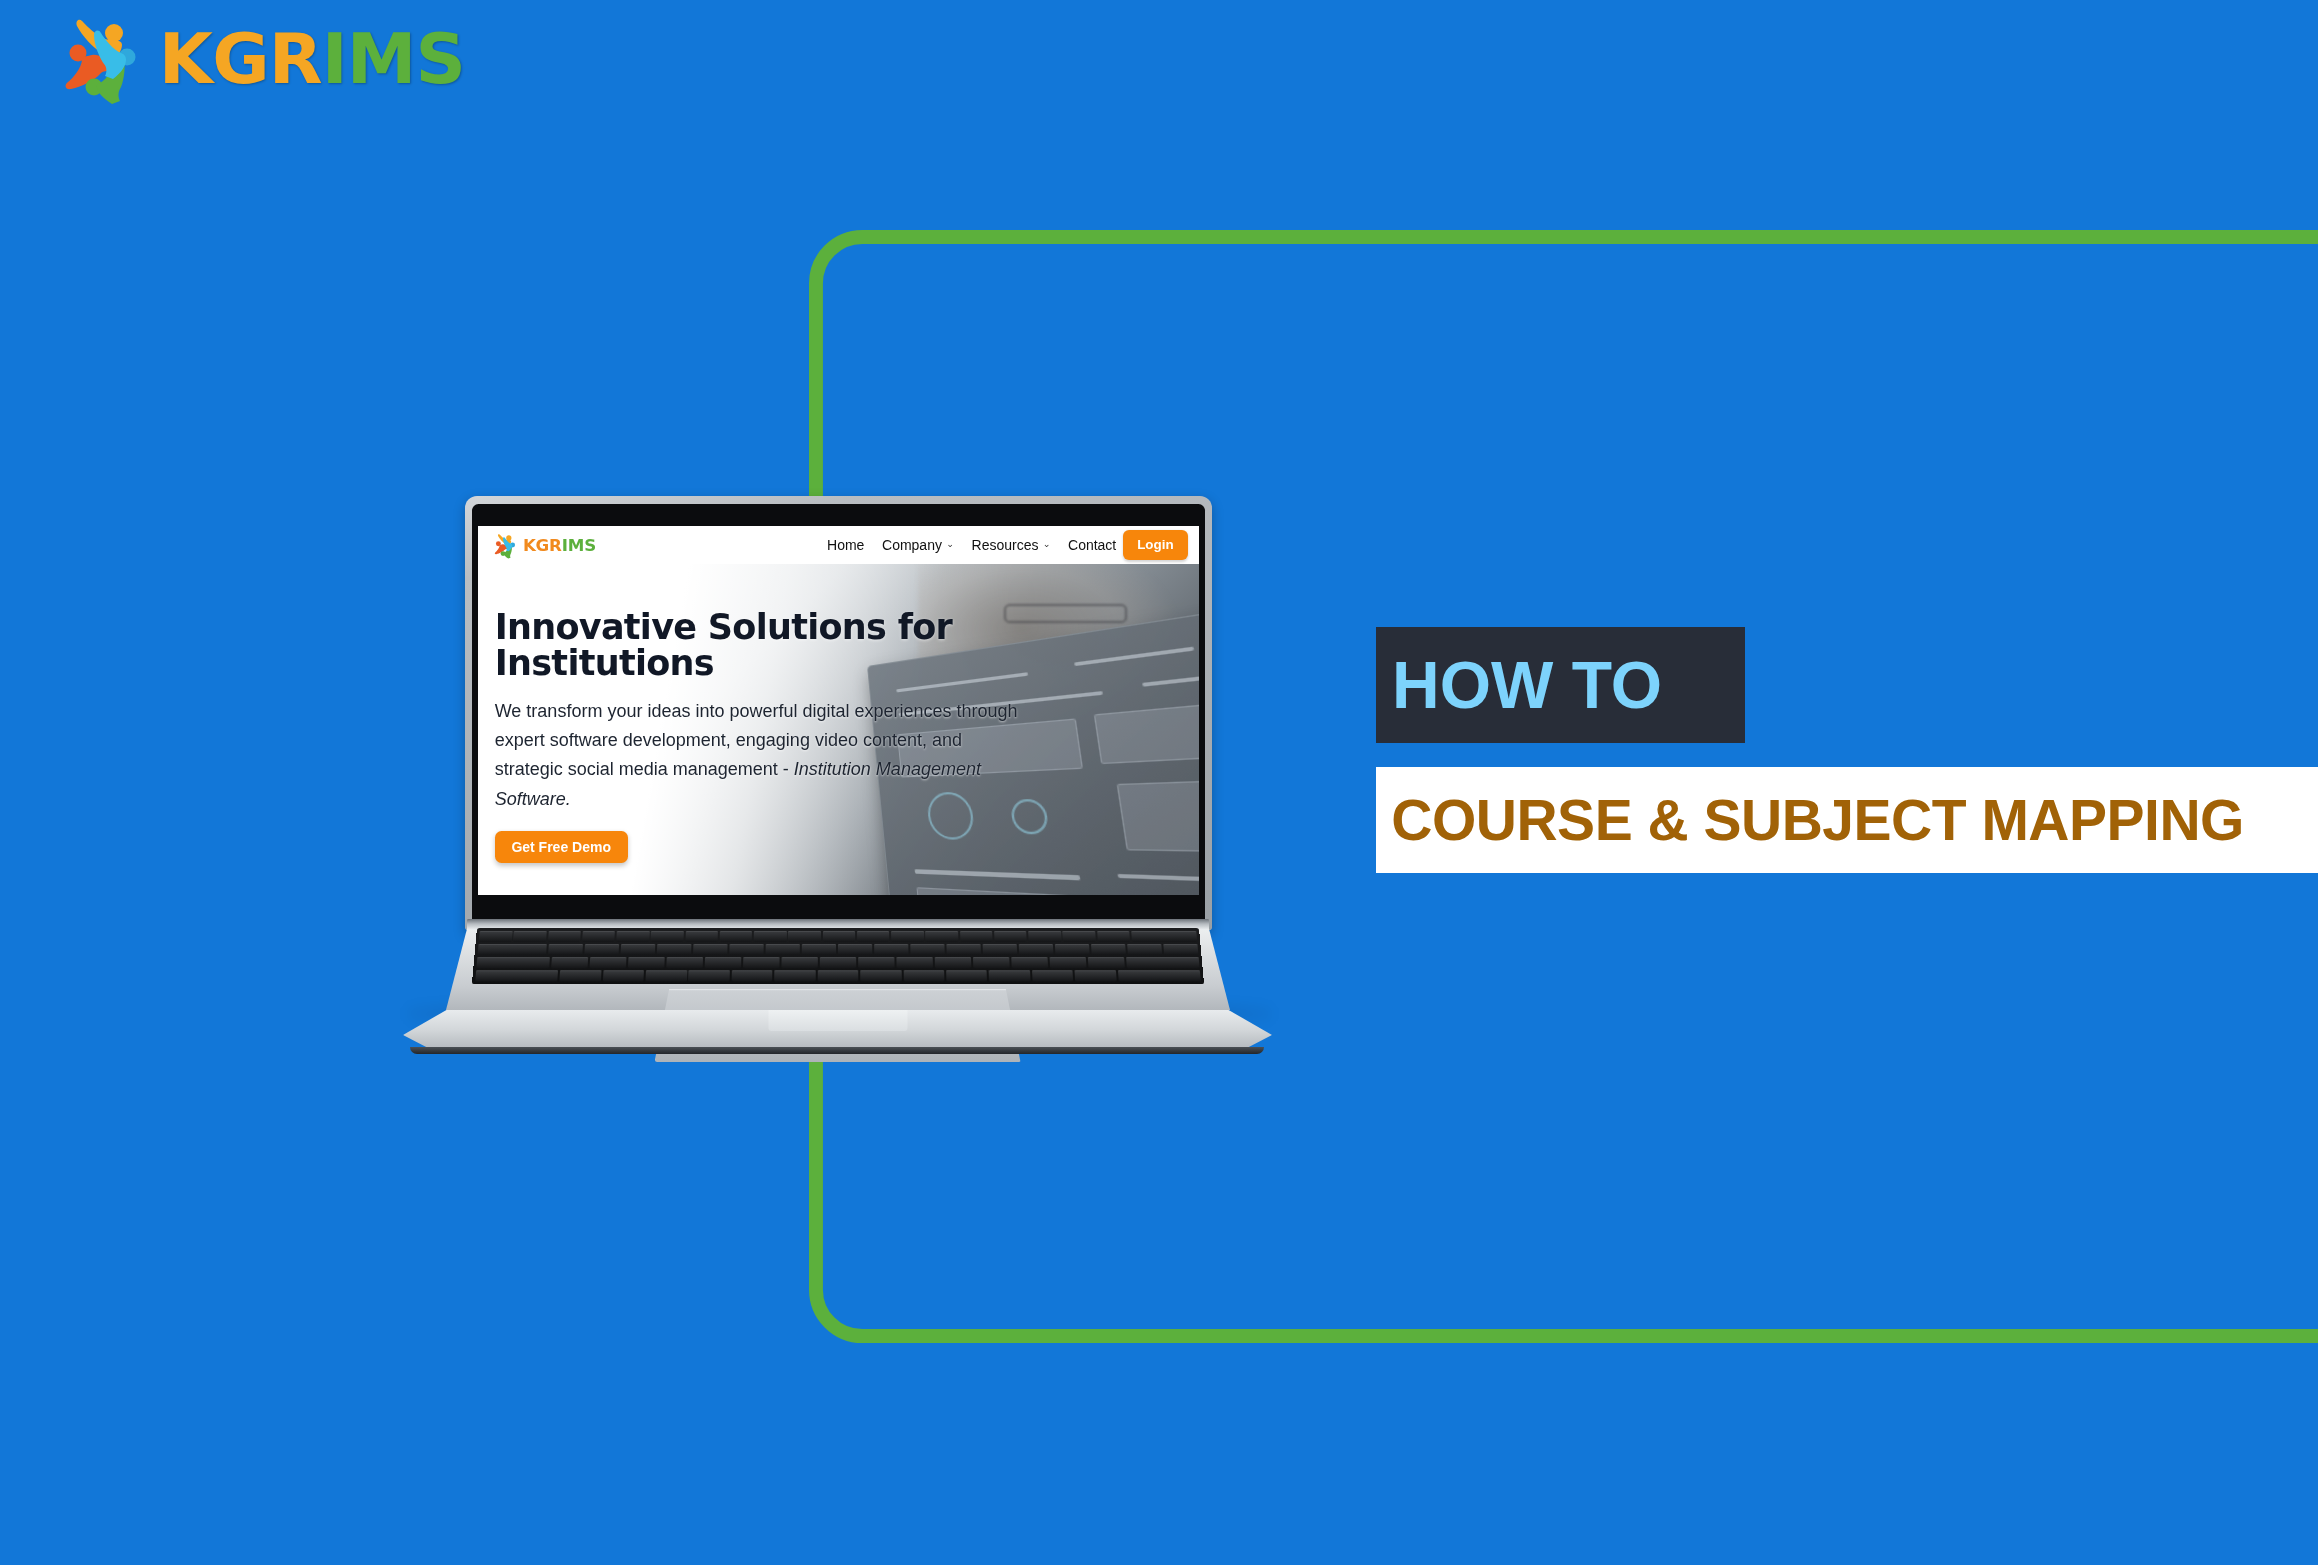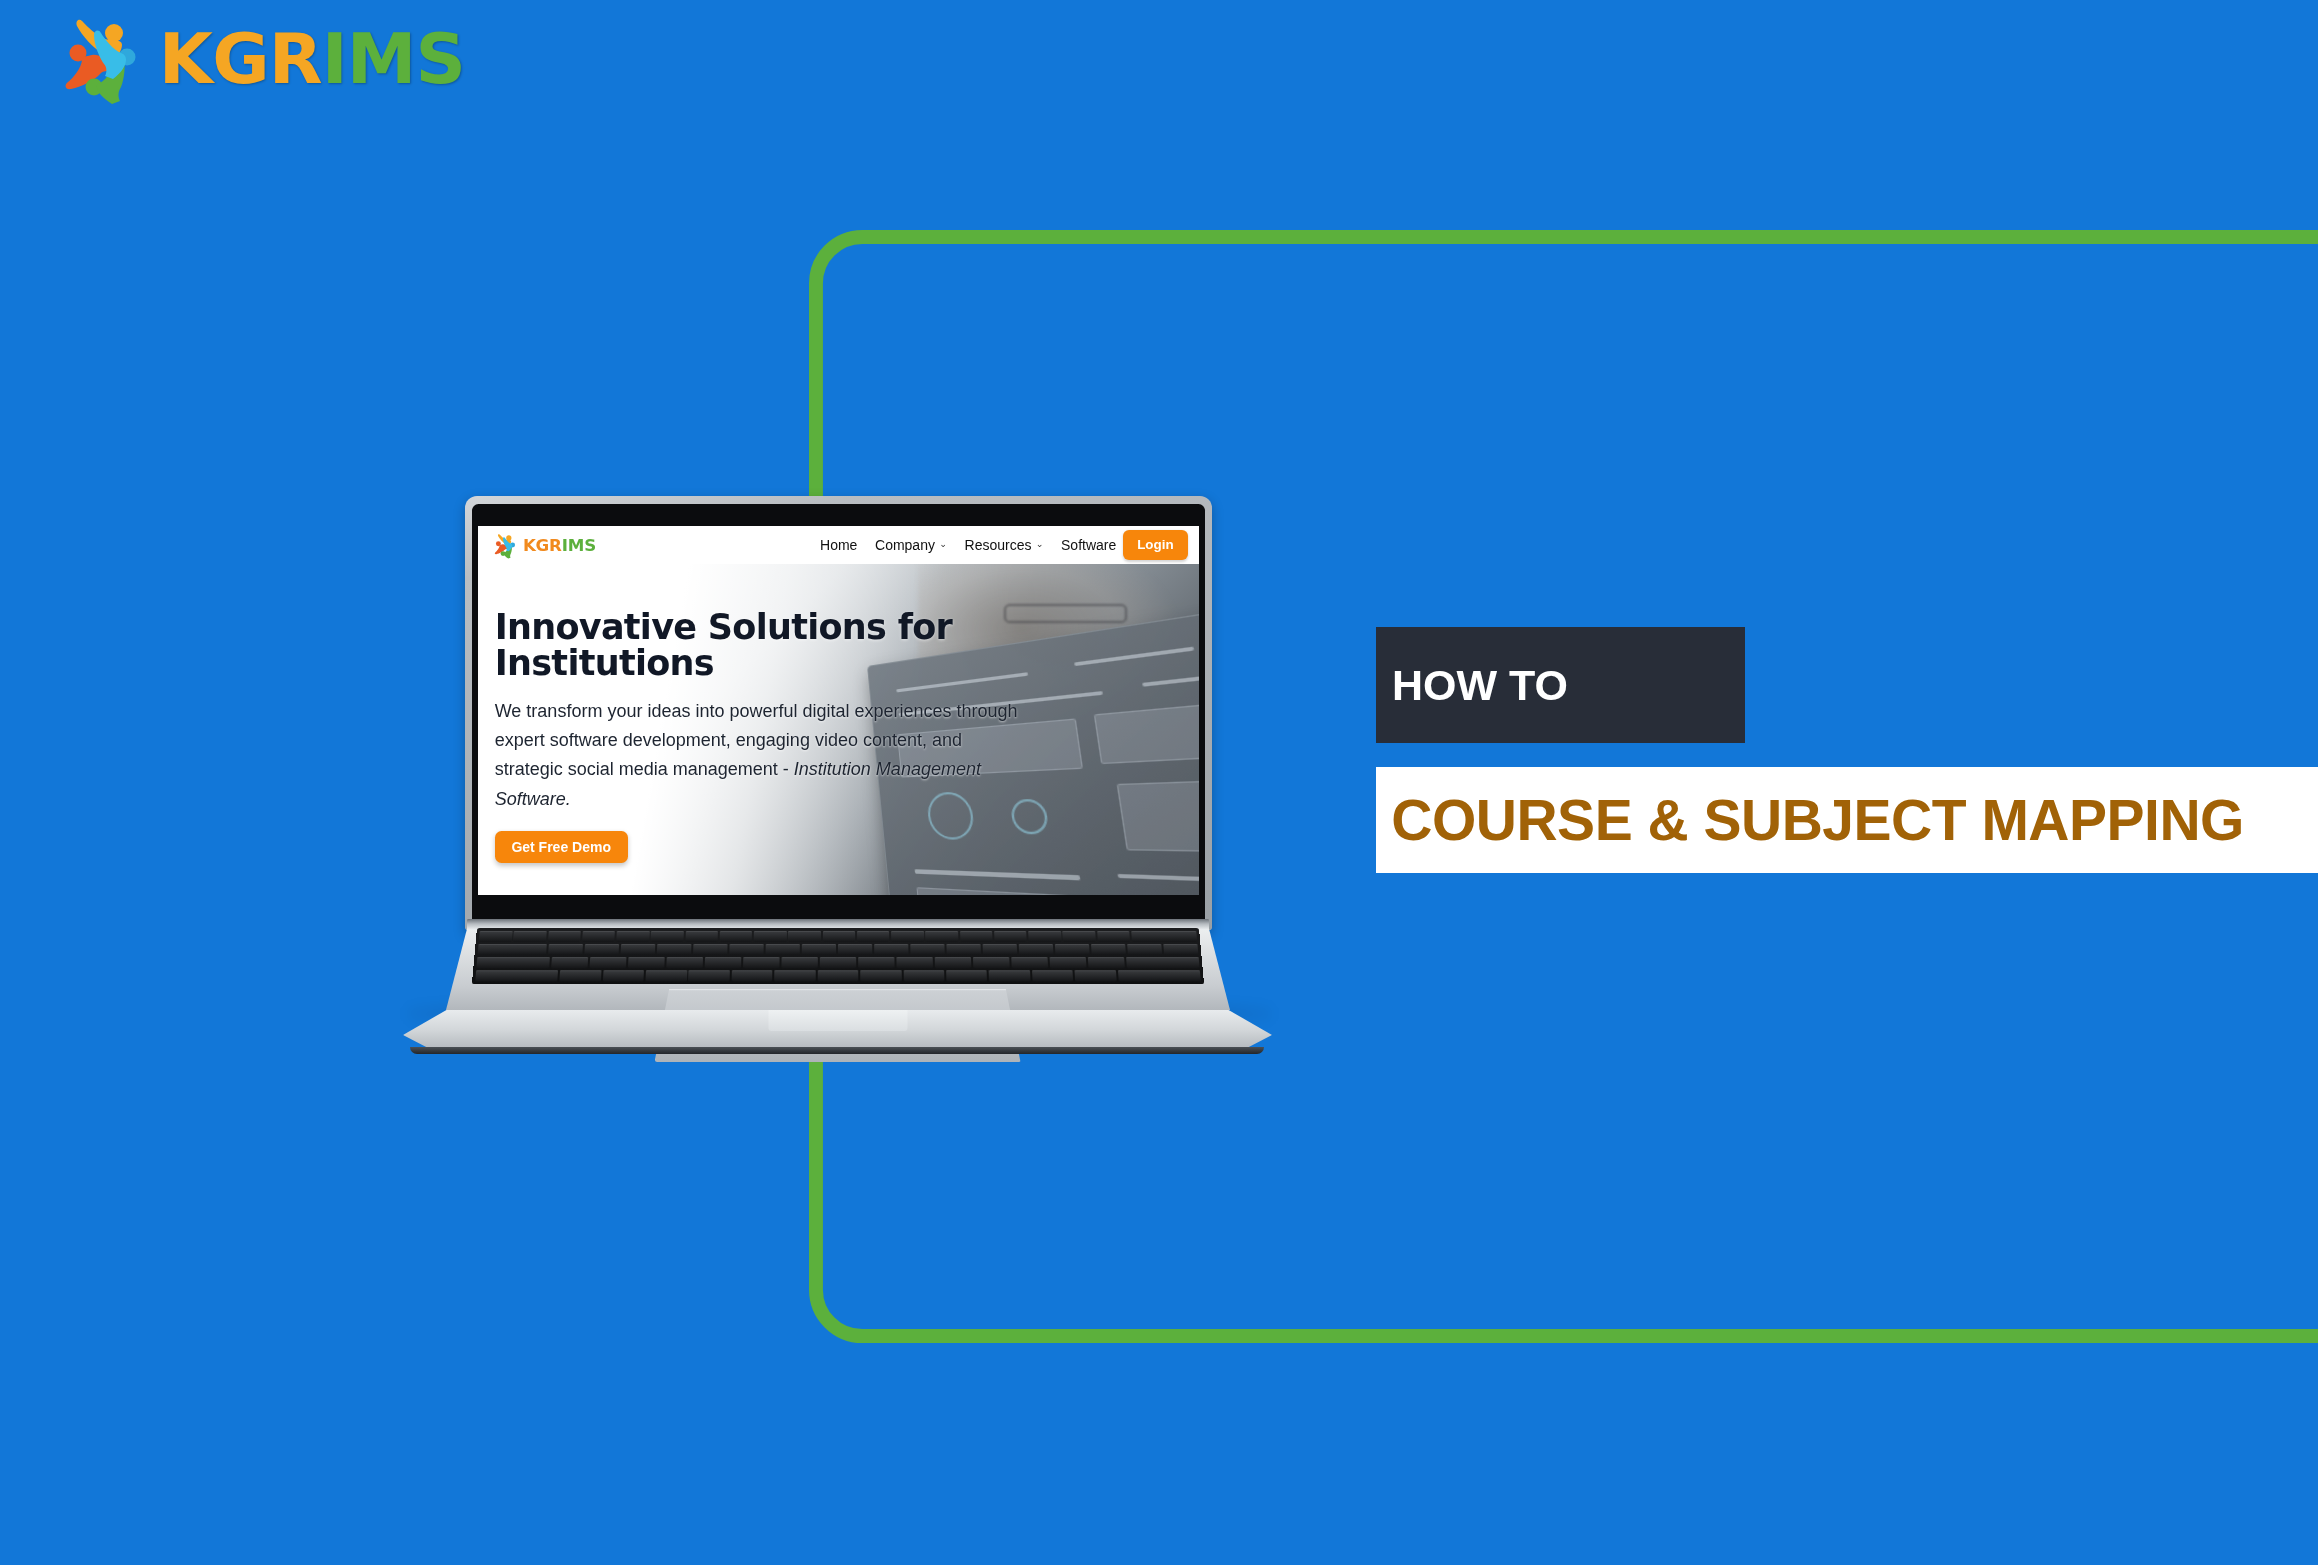--- a/index.html
+++ b/index.html
@@ -272,22 +272,22 @@
   .howto-block {
     position:absolute;
     left:1376px; top:627px;
     width:369px; height:116px;
     background:#282D38;
     display:flex; align-items:center;
     padding-left:16px;
     z-index:5;
   }
   .howto-text {
-    color:#ffffff;
-    font-size:43px;
+    color:#7dd3fc;
+    font-size:66px;
     font-weight:bold;
     letter-spacing:0px;
     line-height:1;
     font-family:"Liberation Sans", sans-serif;
   }
   .title-block {
     position:absolute;
     left:1376px; top:767px;
     width:1182px; height:106px;
     background:#ffffff;
@@ -370,21 +370,21 @@
             </span>
             <span class="nav-link">
               <span>Company</span>
               <span class="caret">⌄</span>
             </span>
             <span class="nav-link">
               <span>Resources</span>
               <span class="caret">⌄</span>
             </span>
             <span class="nav-link">
-              <span>Software</span>
+              <span>Contact</span>
             </span>
           </div>
           <span class="login-btn">Login</span>
         </div>
 
         <div class="hero">
           <div class="hero-bg"></div>
 
           <div class="hero-person"></div>
           <div class="hero-glasses"></div>

